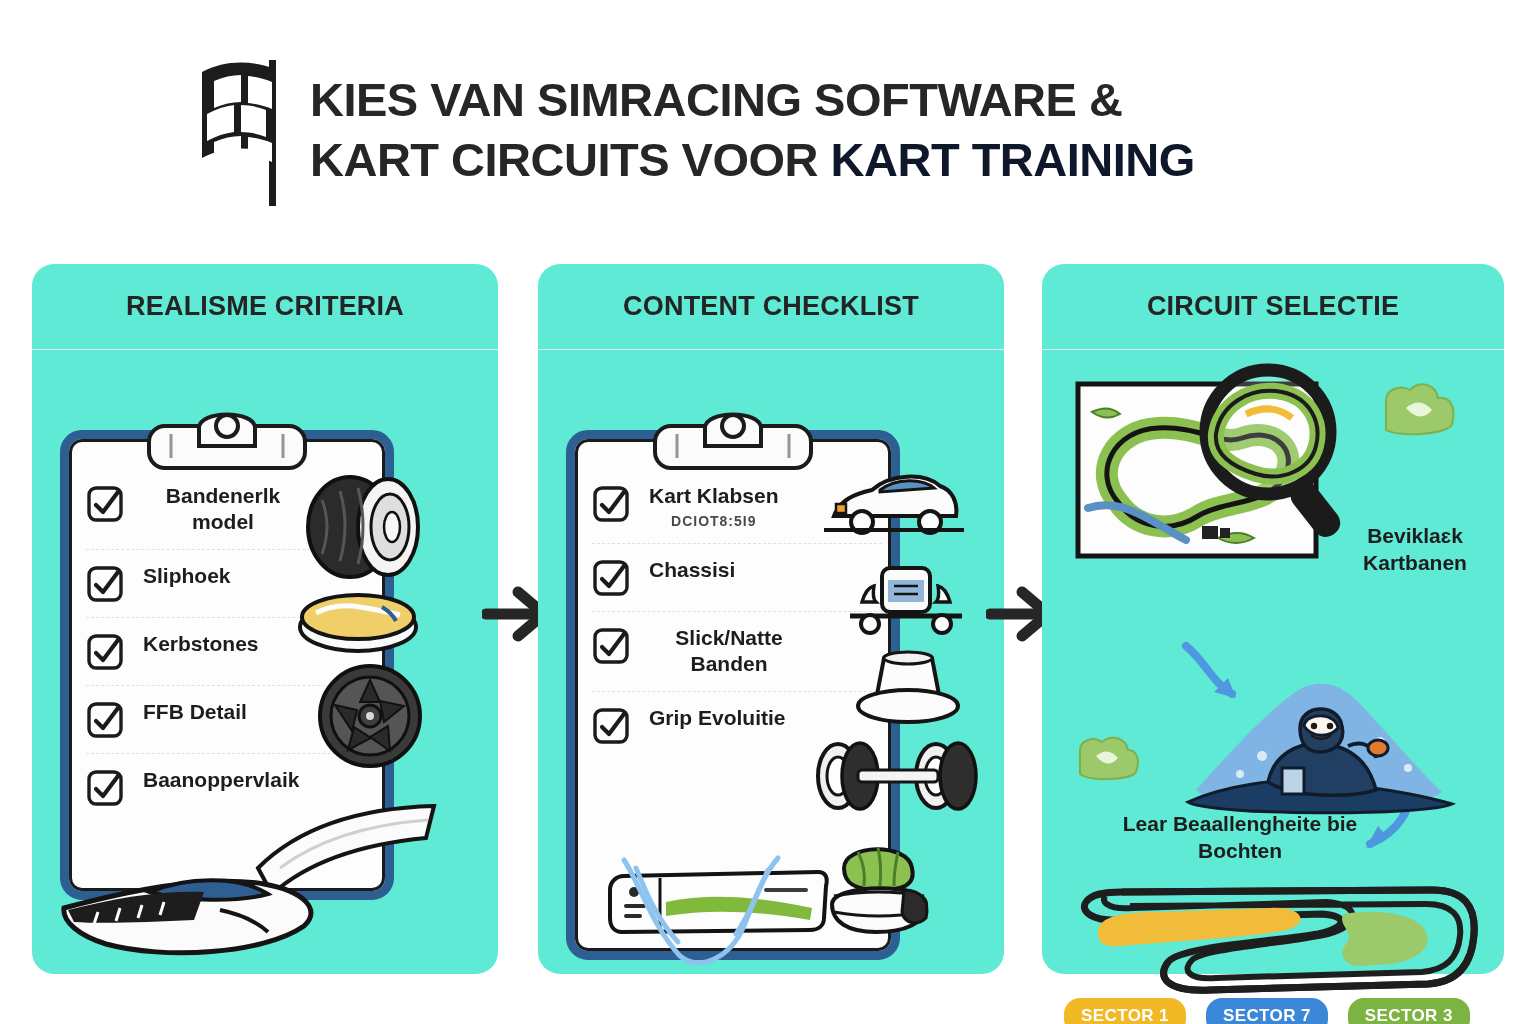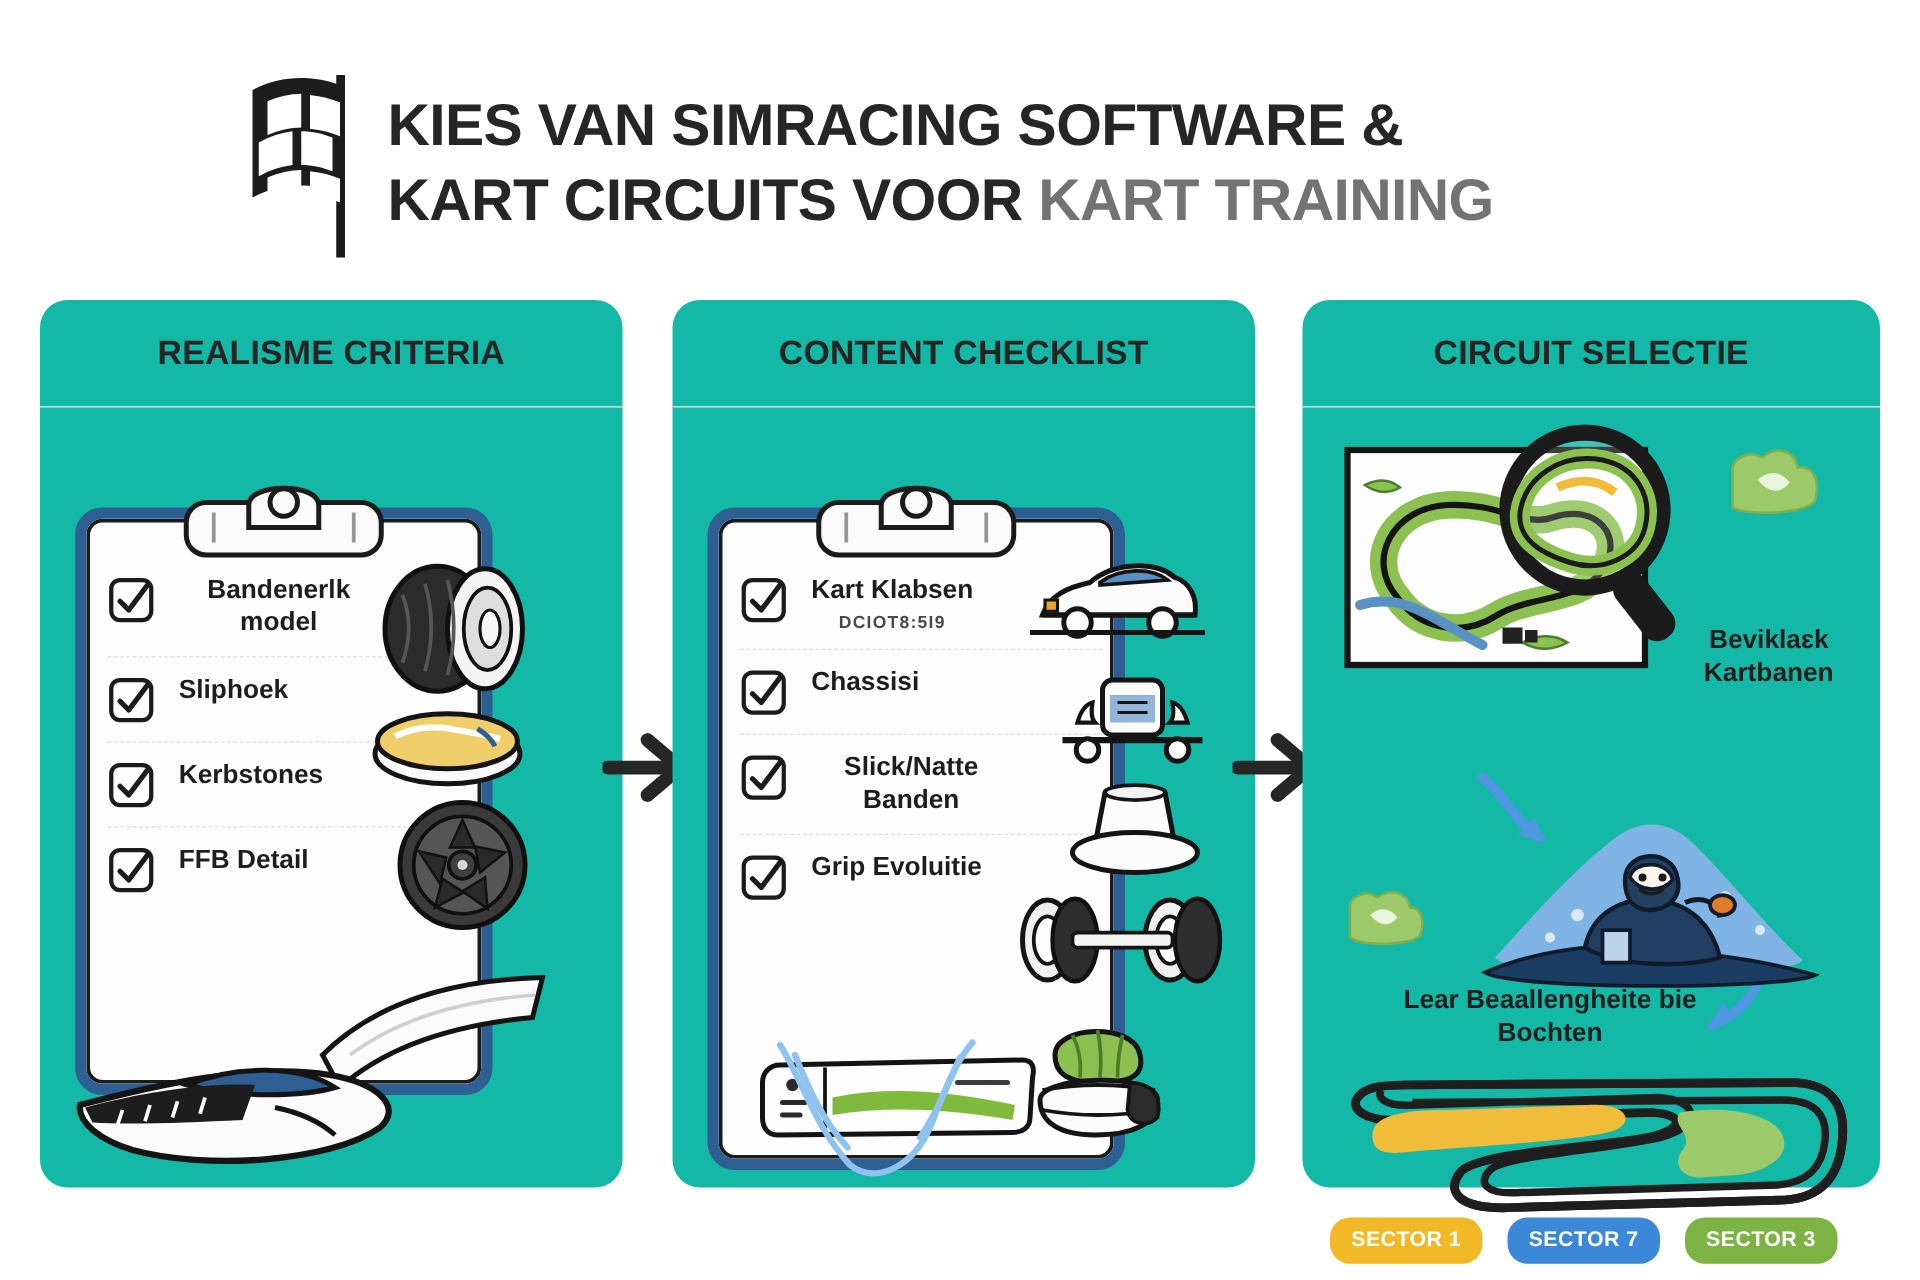--- a/index.html
+++ b/index.html
@@ -15,26 +15,26 @@
   .title-block {
     position: absolute; left: 196px; top: 56px;
     display: flex; align-items: flex-start; gap: 18px;
   }
   .flag-icon { width: 96px; height: 150px; flex: none; margin-top: 2px; }
   .title-text { padding-top: 14px; }
   .title-line {
     font-size: 47px; font-weight: 700; letter-spacing: -0.5px;
     color: #262626; line-height: 1.28; white-space: nowrap;
   }
-  .accent { color: #737373; }
+  .accent { color: #0f172a; }
 
   
   .panel {
-    position: absolute; top: 240px; height: 710px;
-    background: #14b8a6; border-radius: 22px;
+    position: absolute; top: 264px; height: 710px;
+    background: #5eead4; border-radius: 22px;
   }
   #panel-1 { left: 32px;   width: 466px; }
   #panel-2 { left: 538px;  width: 466px; }
   #panel-3 { left: 1042px; width: 462px; }
 
   .panel-header {
     height: 86px; display: flex; align-items: center; justify-content: center;
     border-bottom: 1px solid #ececee;
   }
   .panel-title {
@@ -180,20 +180,27 @@
             </svg>
             <div class="cb-label">Kerbstones</div>
           </div>
           <div class="cb-item">
             <svg class="cb-check" viewBox="0 0 38 38">
               <rect x="3" y="3" width="32" height="32" rx="7" fill="none" stroke="#1b1b1b" stroke-width="3.4"></rect>
               <path d="M10 20 L17 27 L32 7" fill="none" stroke="#1b1b1b" stroke-width="4.2" stroke-linecap="round" stroke-linejoin="round"></path>
             </svg>
             <div class="cb-label">FFB Detail</div>
           </div>
+          <div class="cb-item">
+            <svg class="cb-check" viewBox="0 0 38 38">
+              <rect x="3" y="3" width="32" height="32" rx="7" fill="none" stroke="#1b1b1b" stroke-width="3.4"></rect>
+              <path d="M10 20 L17 27 L32 7" fill="none" stroke="#1b1b1b" stroke-width="4.2" stroke-linecap="round" stroke-linejoin="round"></path>
+            </svg>
+            <div class="cb-label">Baanoppervlaik</div>
+          </div>
         </div>
       </div>
 
       <svg class="art" style="left:268px; top:122px; width:128px; height:110px;" viewBox="0 0 128 110">
         <ellipse cx="50" cy="55" rx="42" ry="50" fill="#2b2b2b" stroke="#101010" stroke-width="4"></ellipse>
         <ellipse cx="88" cy="55" rx="30" ry="48" fill="#f4f4f4" stroke="#101010" stroke-width="4"></ellipse>
         <ellipse cx="90" cy="55" rx="19" ry="33" fill="#dedede" stroke="#101010" stroke-width="3"></ellipse>
         <ellipse cx="92" cy="55" rx="8" ry="15" fill="#f7f7f7" stroke="#101010" stroke-width="2.5"></ellipse>
         <g stroke="#565656" stroke-width="3" fill="none">
           <path d="M22 28 q10 26 0 54"></path>

